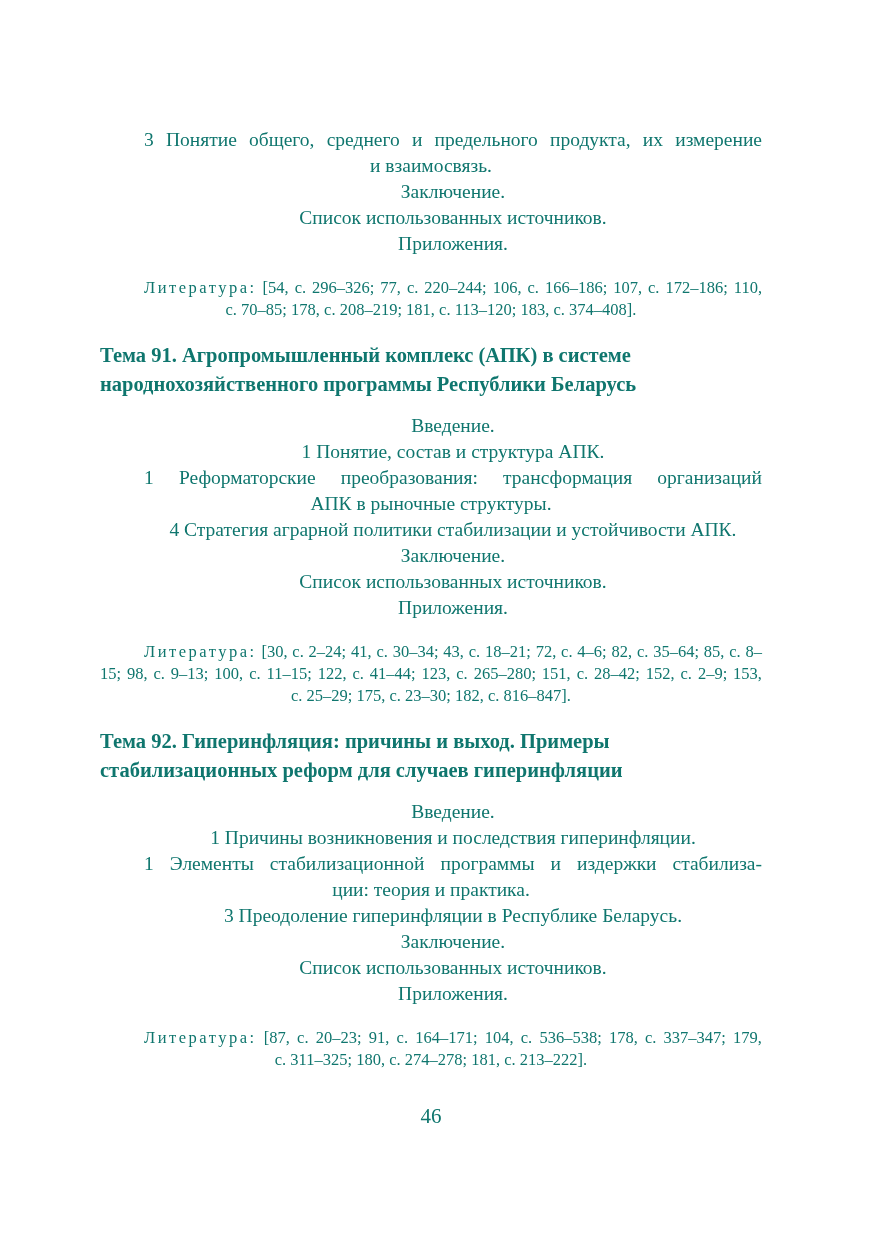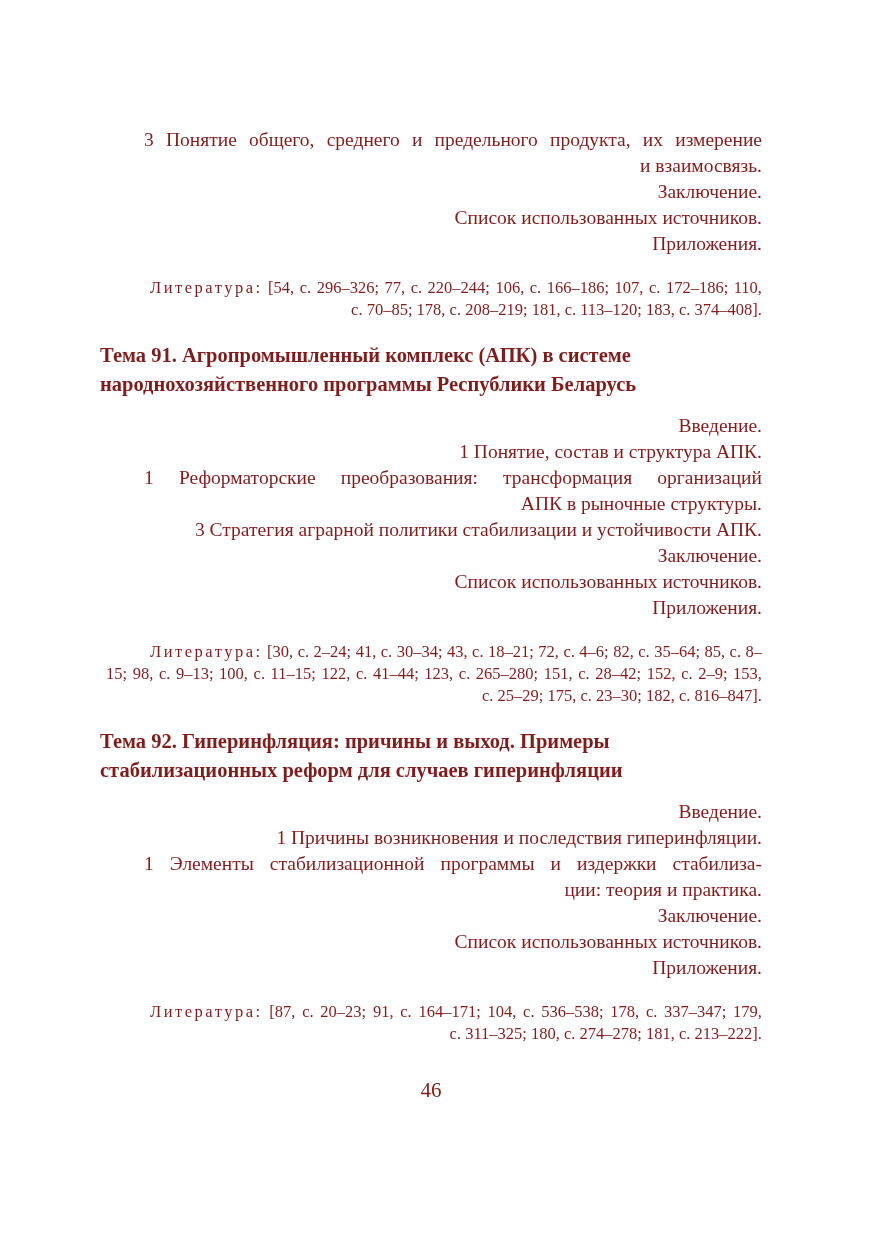--- a/index.html
+++ b/index.html
@@ -7,53 +7,53 @@
     padding: 0;
     background: #e8e8e8;
   }
   .page {
     position: relative;
     width: 874px;
     height: 1241px;
     margin: 0 auto;
     background: #ffffff;
     font-family: "Liberation Serif", "DejaVu Serif", serif;
-    color: #7f1d1d;
+    color: #0f766e;
     overflow: hidden;
   }
   .content {
     position: absolute;
     left: 100px;
     top: 127px;
     width: 662px;
   }
   
   .ln {
     font-size: 19.5px;
     line-height: 26px;
     white-space: nowrap;
-    text-align: right;
+    text-align: center;
   }
   .ind { text-indent: 44px; }
   .jst {
     white-space: normal;
     text-align: justify;
     text-align-last: justify;
   }
   
   .topic-title {
     margin: 20px 0 14px 0;
     font-size: 20.5px;
     font-weight: bold;
     line-height: 29px;
     text-align: center;
   }
   .topic-title div { text-align: left; }
   
-  .lit { margin-top: 20px; margin-left: 6px; }
+  .lit { margin-top: 20px; }
   .lit .ln {
     font-size: 16.5px;
     line-height: 22px;
   }
   .lit-label { letter-spacing: 2.5px; }
   .page-number {
     margin-top: 34px;
     font-size: 21px;
     line-height: 22px;
     text-align: center;
@@ -79,40 +79,41 @@
 
     <section>
       <div class="topic-title">
         <div>Тема 91. Агропромышленный комплекс (АПК) в системе</div>
         <div>народнохозяйственного программы Республики Беларусь</div>
       </div>
       <div class="ln ind">Введение.</div>
       <div class="ln ind">1 Понятие, состав и структура АПК.</div>
       <div class="ln ind jst">1 Реформаторские преобразования: трансформация организаций</div>
       <div class="ln">АПК в рыночные структуры.</div>
-      <div class="ln ind">3 Стратегия аграрной политики стабилизации и устойчивости АПК.</div>
+      <div class="ln ind">4 Стратегия аграрной политики стабилизации и устойчивости АПК.</div>
       <div class="ln ind">Заключение.</div>
       <div class="ln ind">Список использованных источников.</div>
       <div class="ln ind">Приложения.</div>
       <div class="lit">
         <div class="ln ind jst"><span class="lit-label">Литература:</span> <span>[30, с. 2–24; 41, с. 30–34; 43, с. 18–21; 72, с. 4–6; 82, с. 35–64; 85, с. 8–</span></div>
         <div class="ln jst">15; 98, с. 9–13; 100, с. 11–15; 122, с. 41–44; 123, с. 265–280; 151, с. 28–42; 152, с. 2–9; 153,</div>
         <div class="ln">с. 25–29; 175, с. 23–30; 182, с. 816–847].</div>
       </div>
     </section>
 
     <section>
       <div class="topic-title">
         <div>Тема 92. Гиперинфляция: причины и выход. Примеры</div>
         <div>стабилизационных реформ для случаев гиперинфляции</div>
       </div>
       <div class="ln ind">Введение.</div>
       <div class="ln ind">1 Причины возникновения и последствия гиперинфляции.</div>
       <div class="ln ind jst">1 Элементы стабилизационной программы и издержки стабилиза-</div>
       <div class="ln">ции: теория и практика.</div>
+      <div class="ln ind">3 Преодоление гиперинфляции в Республике Беларусь.</div>
       <div class="ln ind">Заключение.</div>
       <div class="ln ind">Список использованных источников.</div>
       <div class="ln ind">Приложения.</div>
       <div class="lit">
         <div class="ln ind jst"><span class="lit-label">Литература:</span> <span>[87, с. 20–23; 91, с. 164–171; 104, с. 536–538; 178, с. 337–347; 179,</span></div>
         <div class="ln">с. 311–325; 180, с. 274–278; 181, с. 213–222].</div>
       </div>
     </section>
 
     <div class="page-number">46</div>

